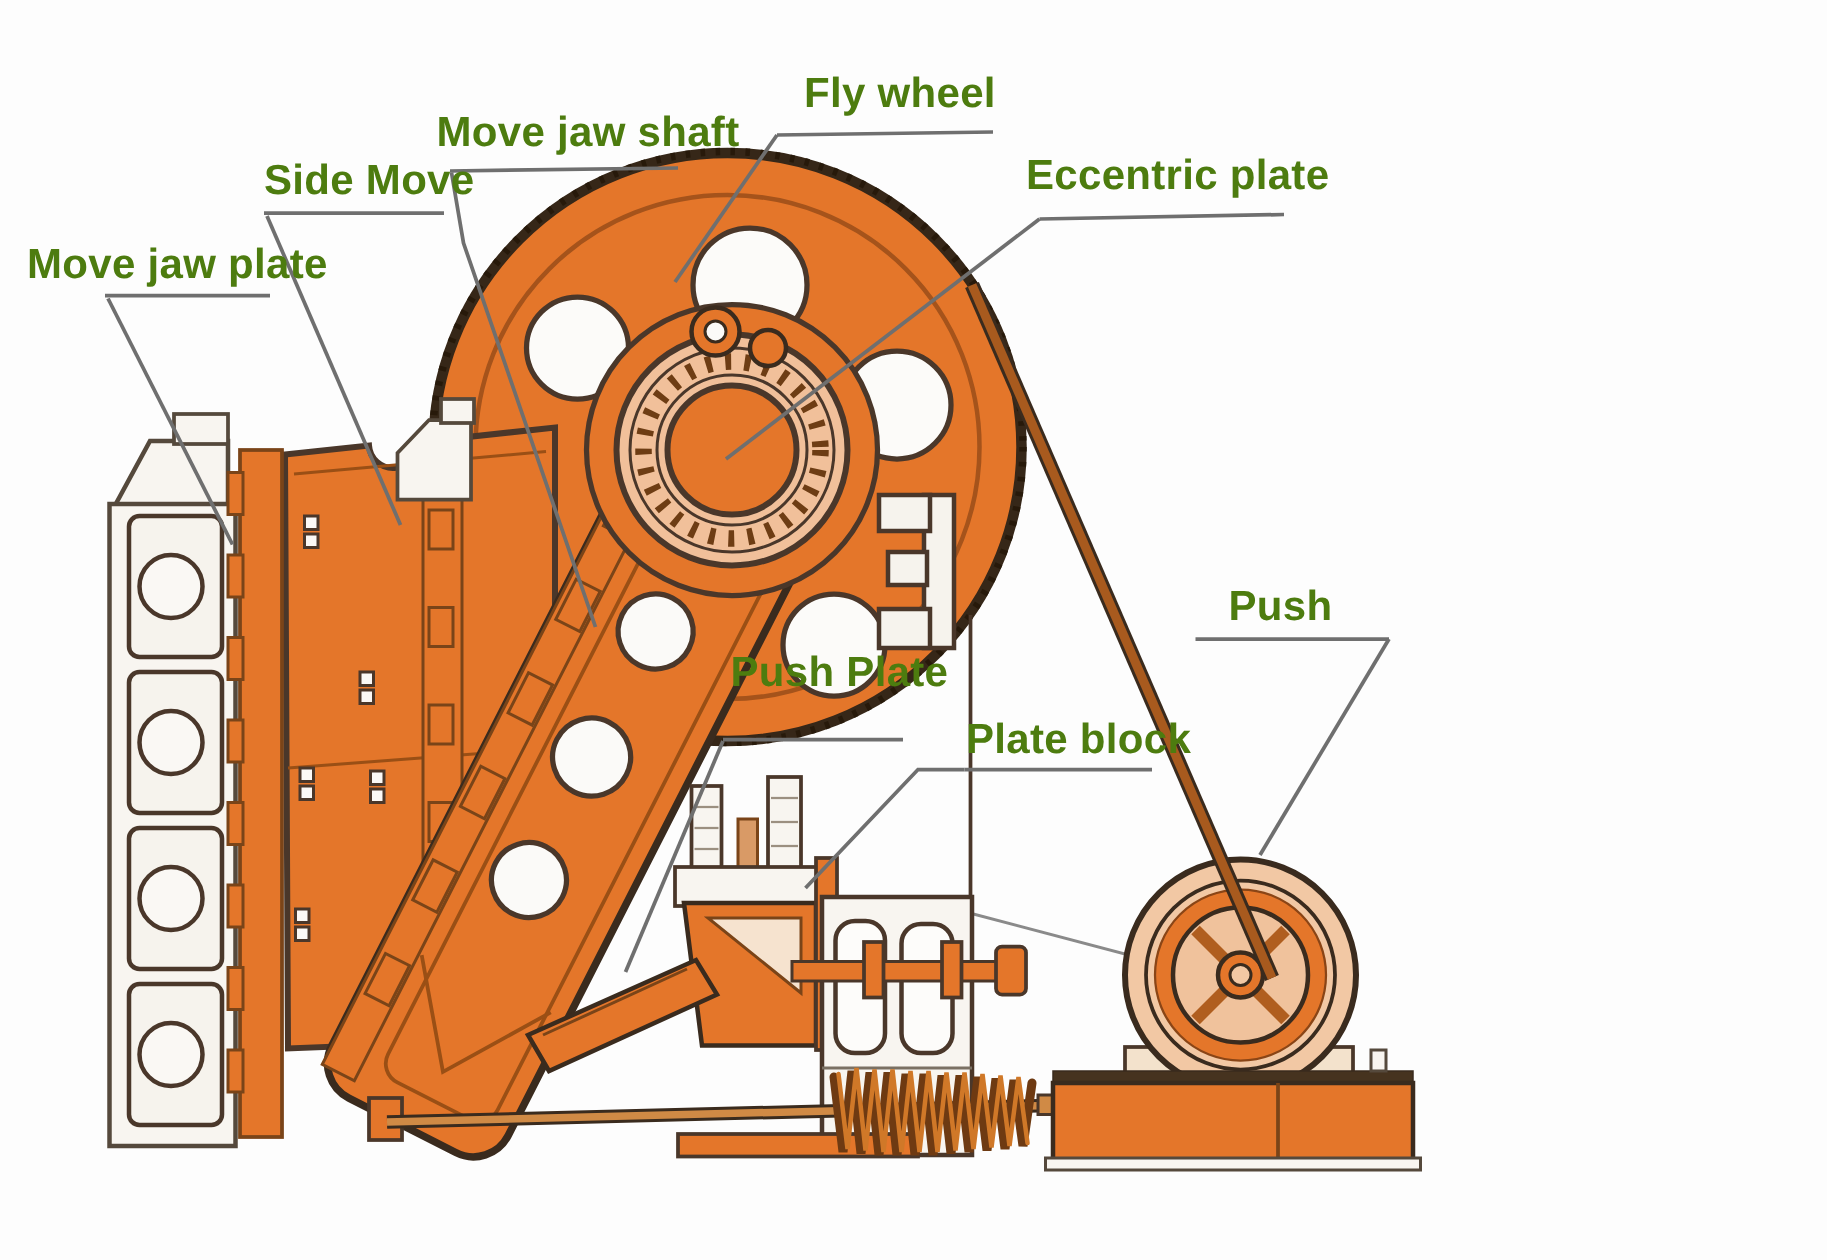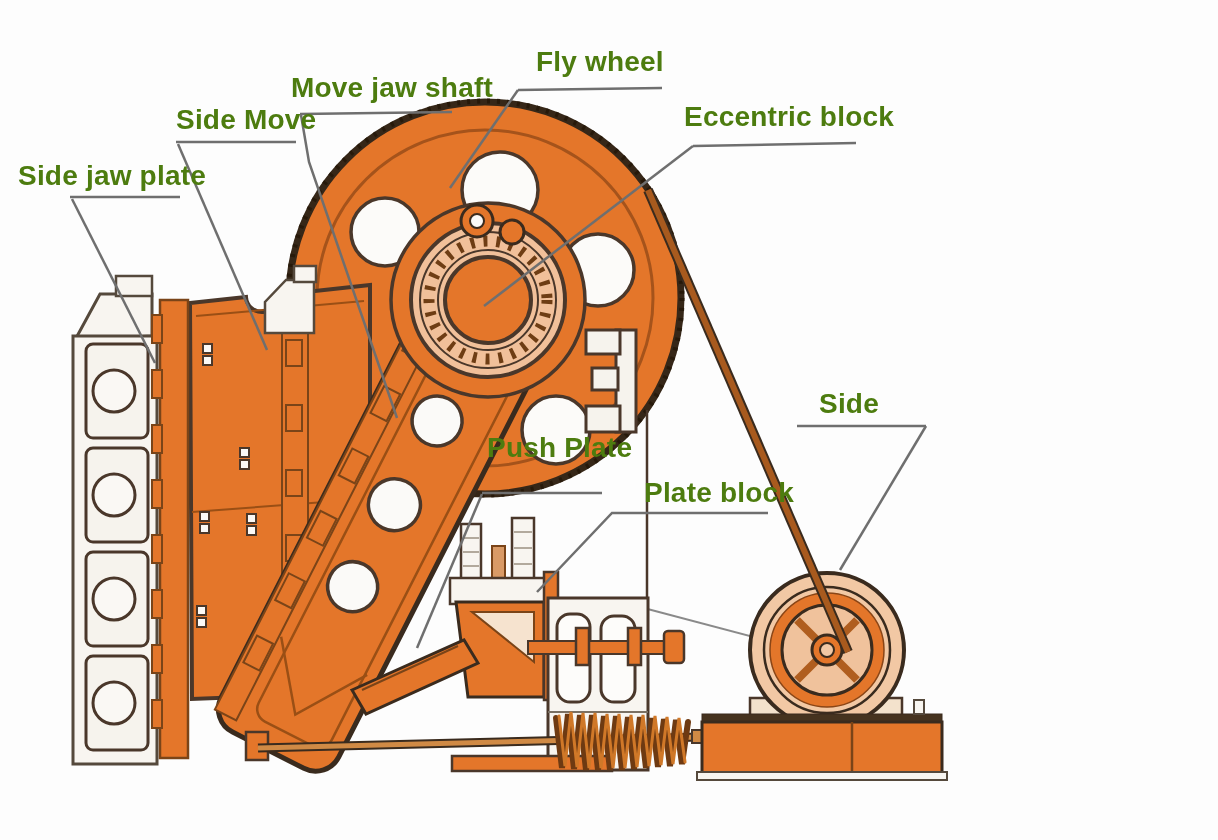--- a/index.html
+++ b/index.html
@@ -254,18 +254,18 @@
     <g>
       <line x1="643" y1="513" x2="768" y2="513"></line>
       <polyline points="643,513 612,513 537,592"></polyline>
     </g>
   </g>
 </svg>
 
   <div class="label" style="left:536px;top:46px">Fly wheel</div>
   <div class="label" style="left:291px;top:72px">Move jaw shaft</div>
   <div class="label" style="left:176px;top:104px">Side Move</div>
-  <div class="label" style="left:18px;top:160px">Side jaw plate</div>
-  <div class="label" style="left:684px;top:101px">Eccentric block</div>
-  <div class="label" style="left:819px;top:388px">Side</div>
+  <div class="label" style="left:18px;top:160px">Move jaw plate</div>
+  <div class="label" style="left:684px;top:101px">Eccentric plate</div>
+  <div class="label" style="left:819px;top:388px">Push</div>
   <div class="label" style="left:487px;top:432px">Push Plate</div>
   <div class="label" style="left:644px;top:477px">Plate block</div>
 </div>
 
 </body></html>

